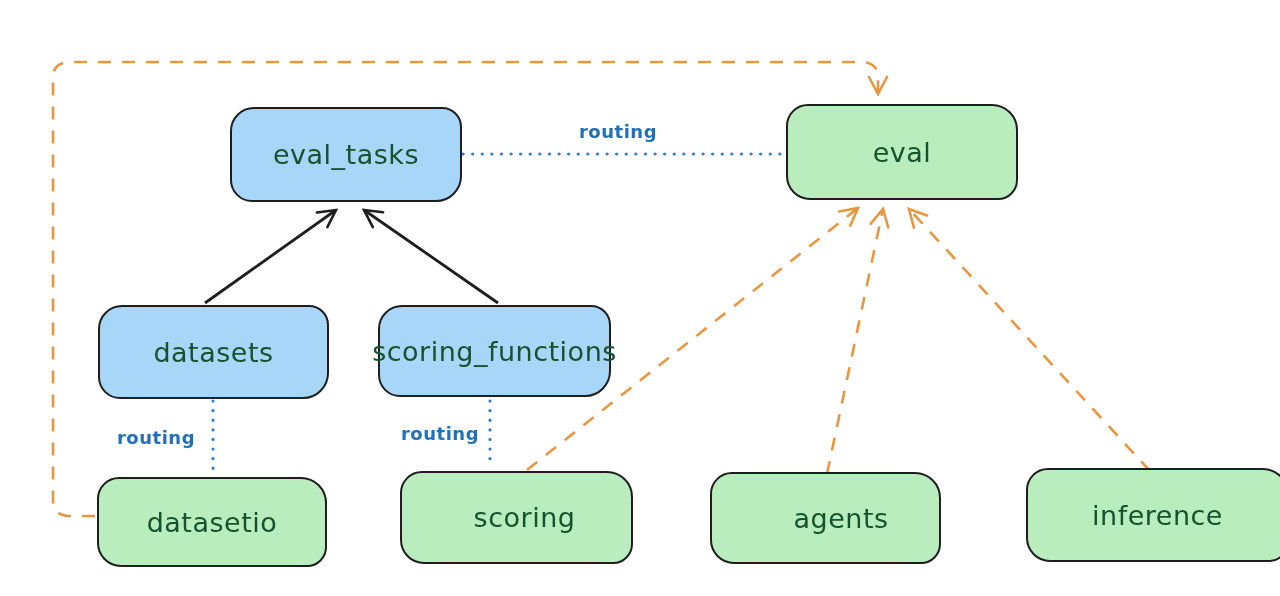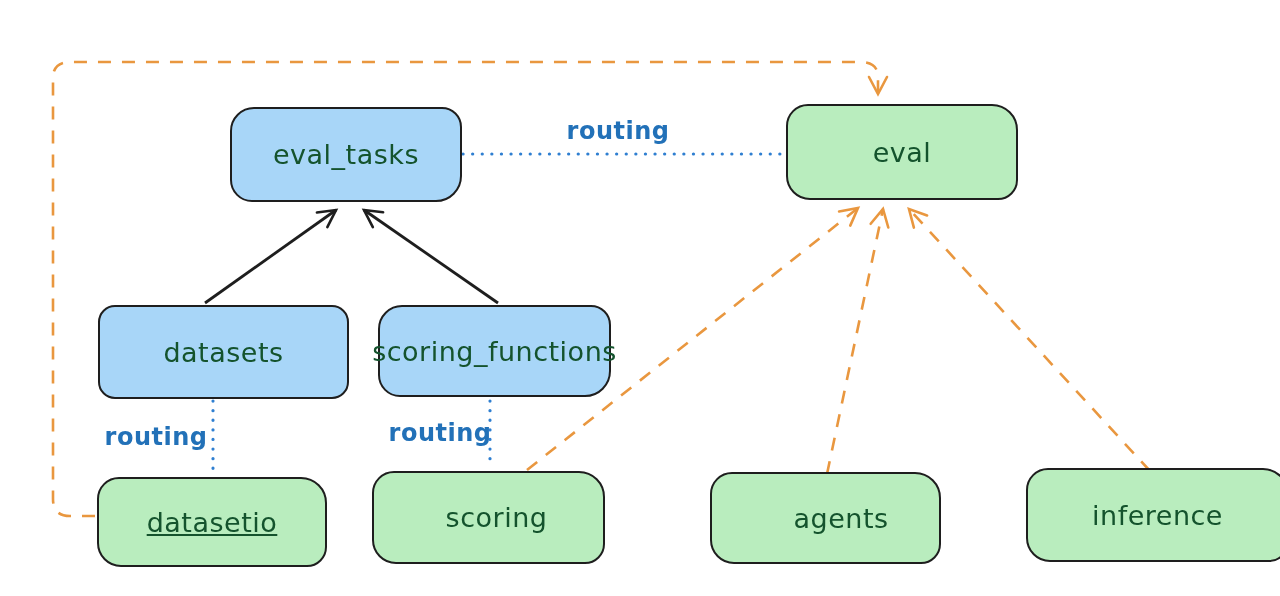--- a/index.html
+++ b/index.html
@@ -32,21 +32,21 @@
     font-size: 27px;
     letter-spacing: 0.5px;
   }
   .node.blue  { background: #a8d6f8; border-radius: 24px 20px 26px 22px; }
   .node.green { background: #b9edbe; border-radius: 22px 26px 20px 24px; }
   .node-label { white-space: nowrap; }
   .routing-label {
     position: absolute;
     transform: translate(-50%, -50%);
     color: #2271b8;
-    font-size: 24px;
+    font-size: 18px;
     font-weight: 600;
     letter-spacing: 0.5px;
     white-space: nowrap;
   }
 </style>
 </head>
 <body>
 
 <div class="canvas">
 
@@ -70,37 +70,37 @@
     <path d="M 95 516 L 70 516 Q 53 516 53 499 L 53 78 Q 53 62 70 62 L 860 62 Q 878 62 878 77 L 878 94" fill="none" stroke="#e9973f" stroke-width="2.6" stroke-dasharray="13 11" marker-end="url(#ah-orange)"></path>
     <path d="M 527 470 L 858 208" fill="none" stroke="#e9973f" stroke-width="2.6" stroke-dasharray="13 11" marker-end="url(#ah-orange)"></path>
     <path d="M 827 474 L 883 209" fill="none" stroke="#e9973f" stroke-width="2.6" stroke-dasharray="13 11" marker-end="url(#ah-orange)"></path>
     <path d="M 1150 471 L 909 209" fill="none" stroke="#e9973f" stroke-width="2.6" stroke-dasharray="13 11" marker-end="url(#ah-orange)"></path>
   </svg>
 
   <div class="node blue" style="left:230px; top:107px; width:232px; height:95px;">
     <span class="node-label">eval_tasks</span>
   </div>
 
-  <div class="node blue" style="left:98px; top:305px; width:251px; height:94px;border-radius:17px;">
+  <div class="node blue" style="left:98px; top:305px; width:231px; height:94px;">
     <span class="node-label">datasets</span>
   </div>
 
   <div class="node blue" style="left:378px; top:305px; width:233px; height:92px;">
     <span class="node-label">scoring_functions</span>
   </div>
 
   <div class="node green" style="left:786px; top:104px; width:232px; height:96px;">
     <span class="node-label">eval</span>
   </div>
 
-  <div class="node green" style="left:97px; top:477px; width:230px; height:90px;text-decoration:underline;">
+  <div class="node green" style="left:97px; top:477px; width:230px; height:90px;">
     <span class="node-label">datasetio</span>
   </div>
 
-  <div class="node green" style="left:372px; top:471px; width:233px; height:93px;padding-left:16px;">
+  <div class="node green" style="left:400px; top:471px; width:233px; height:93px;padding-left:16px;">
     <span class="node-label">scoring</span>
   </div>
 
   <div class="node green" style="left:710px; top:472px; width:231px; height:92px;padding-left:31px;">
     <span class="node-label">agents</span>
   </div>
 
   <div class="node green" style="left:1026px; top:468px; width:263px; height:94px;">
     <span class="node-label">inference</span>
   </div>

